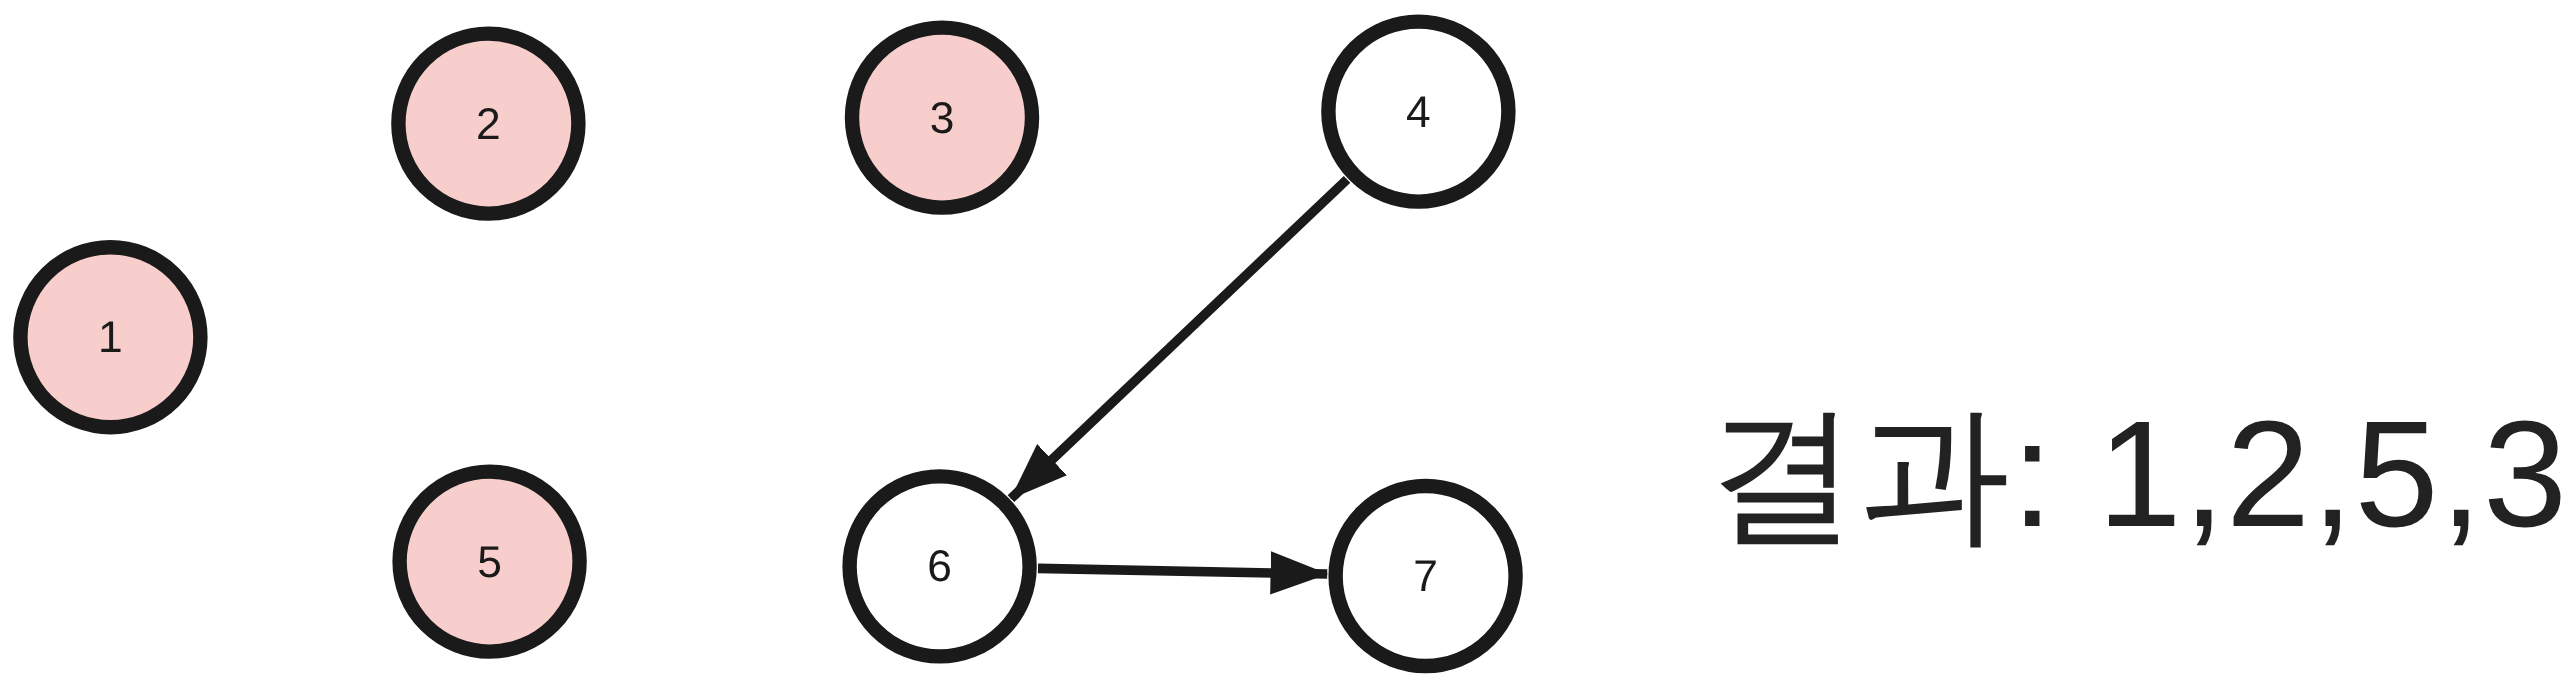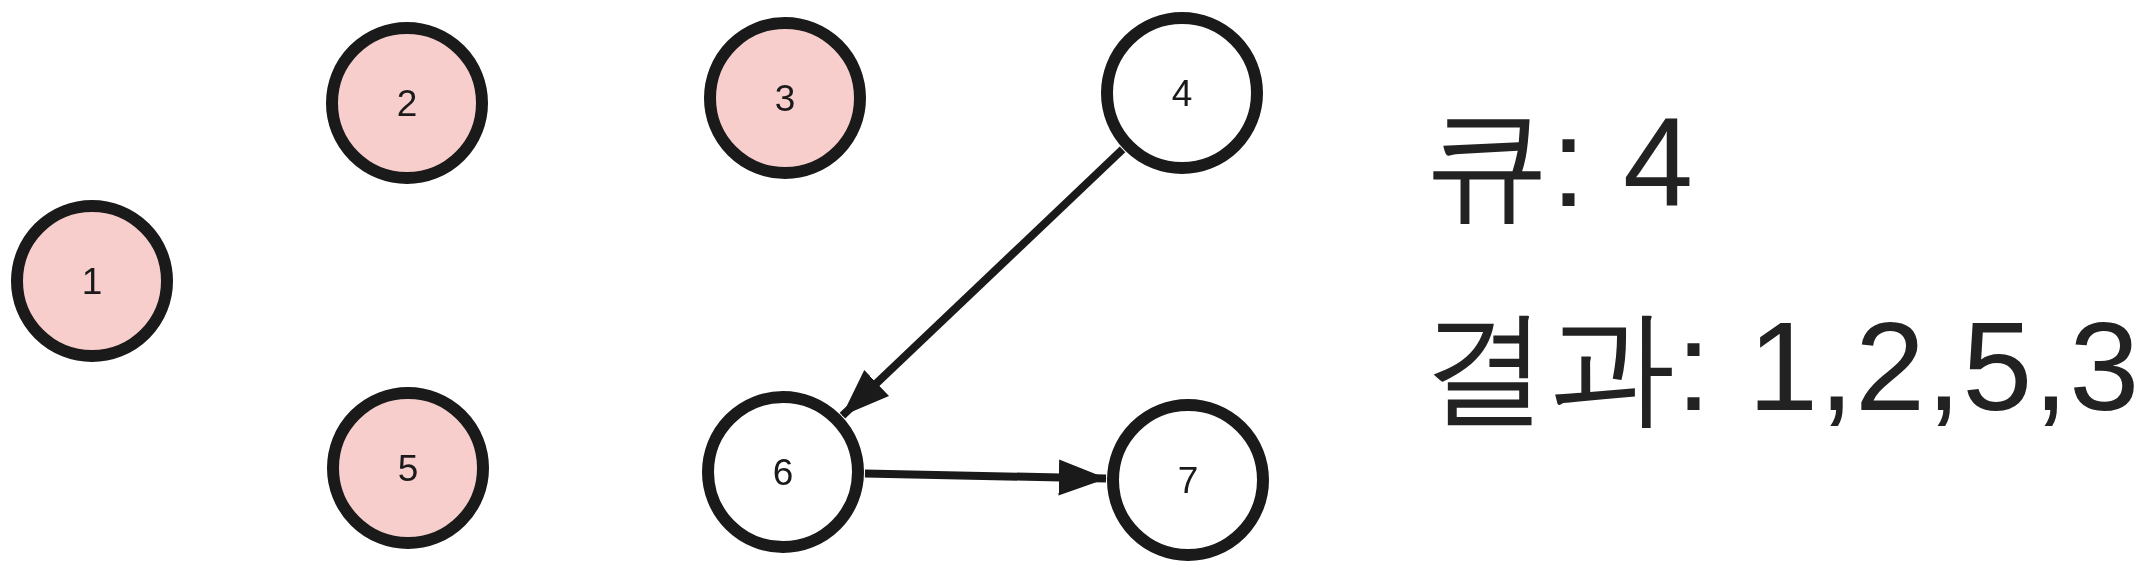--- a/index.html
+++ b/index.html
@@ -24,21 +24,21 @@
   }
   .status-line {
     position: absolute;
     font-size: 126px;
     line-height: 1;
     letter-spacing: 1px;
     white-space: nowrap;
     font-weight: 400;
   }
   .status-queue  { left: 1424px; top: 100px; }
-  .status-result { left: 1422px; top: 304px; }
+  .status-result { left: 1422px; top: 332px; }
 </style>
 </head>
 <body>
 
 <div class="canvas">
 
   <svg class="graph" viewBox="0 0 2141 574" xmlns="http://www.w3.org/2000/svg">
     <defs>
       <marker id="arrowhead" markerUnits="strokeWidth" markerWidth="6.5" markerHeight="5" refX="5.9" refY="2.25" orient="auto">
         <path d="M0,0 L6,2.25 L0,4.5 Z" fill="#1a1a1a"></path>
@@ -73,17 +73,16 @@
           <circle cx="783" cy="472" r="75" fill="#ffffff" stroke="#1a1a1a" stroke-width="12"></circle>
           <text x="783" y="472" text-anchor="middle" dominant-baseline="central" fill="#1a1a1a" class="node-label">6</text>
         </g>
         <g>
           <circle cx="1188" cy="480" r="75" fill="#ffffff" stroke="#1a1a1a" stroke-width="12"></circle>
           <text x="1188" y="480" text-anchor="middle" dominant-baseline="central" fill="#1a1a1a" class="node-label">7</text>
         </g>
       </g>
   </svg>
 
-  <div class="status-line status-queue" style="color: rgb(34, 34, 34);">큐: 4</div>
 
   <div class="status-line status-result" style="color: rgb(34, 34, 34);">결과: 1,2,5,3</div>
 
 </div>
 
 </body></html>

